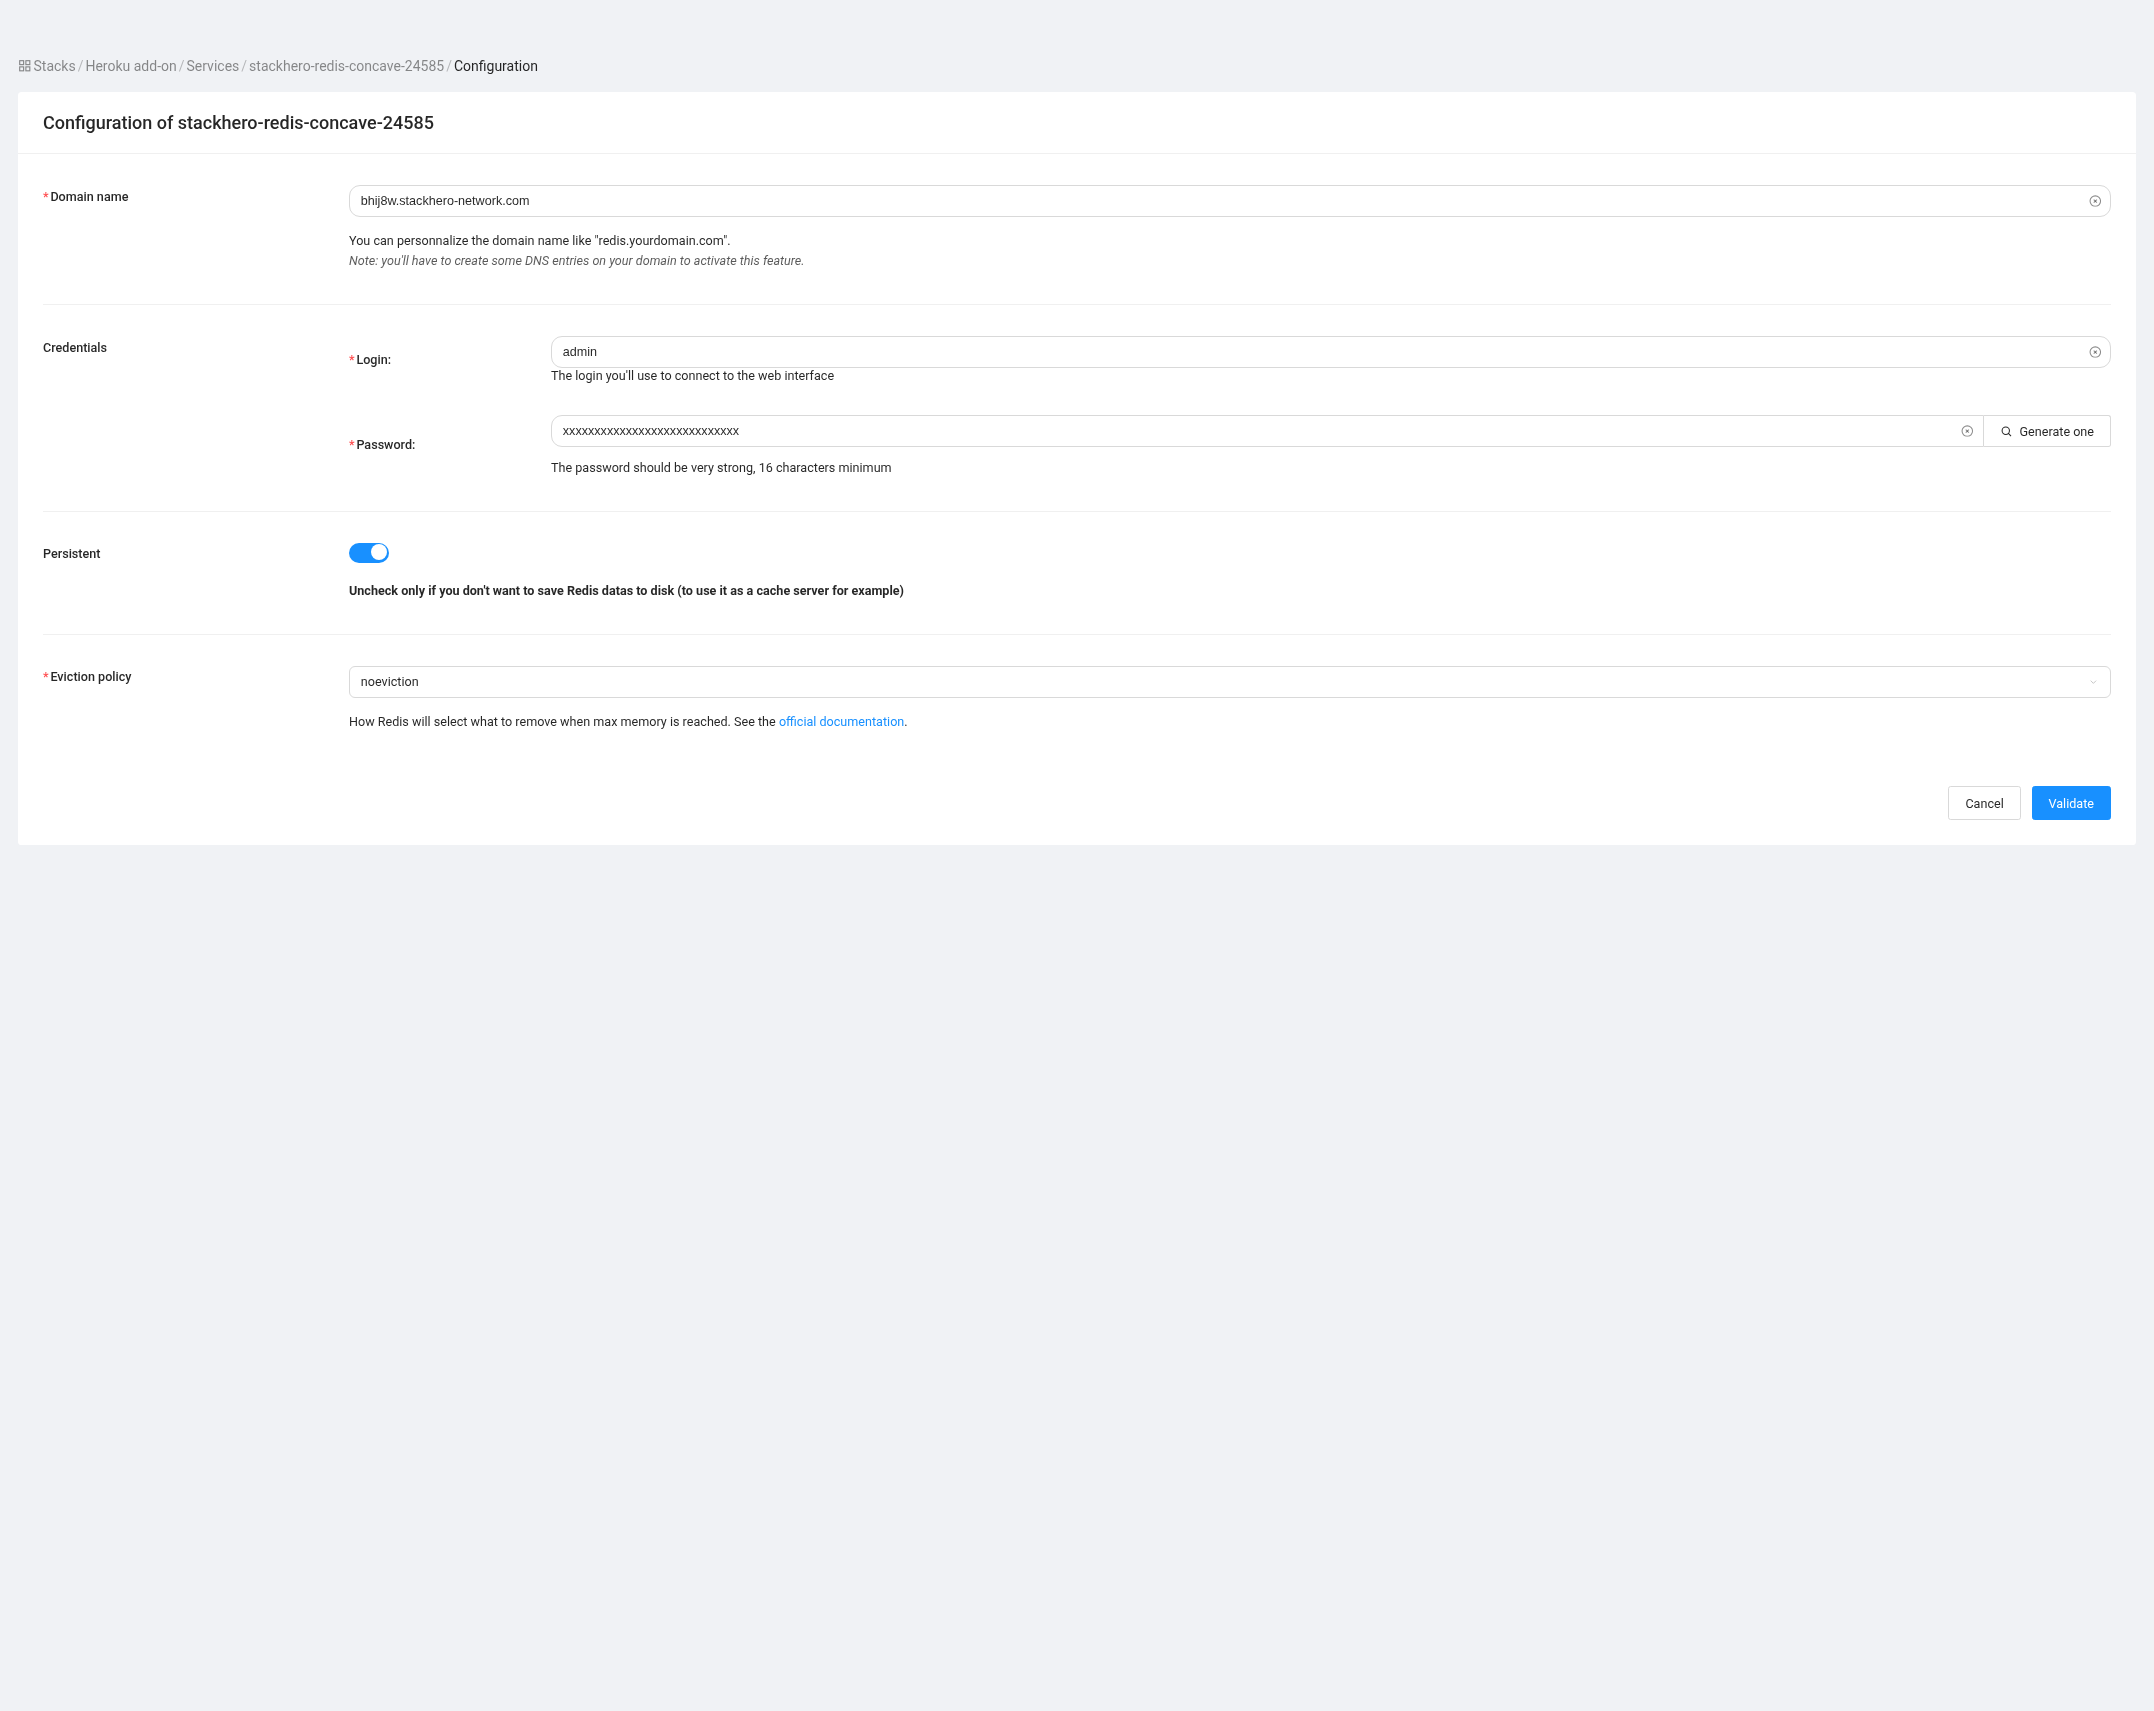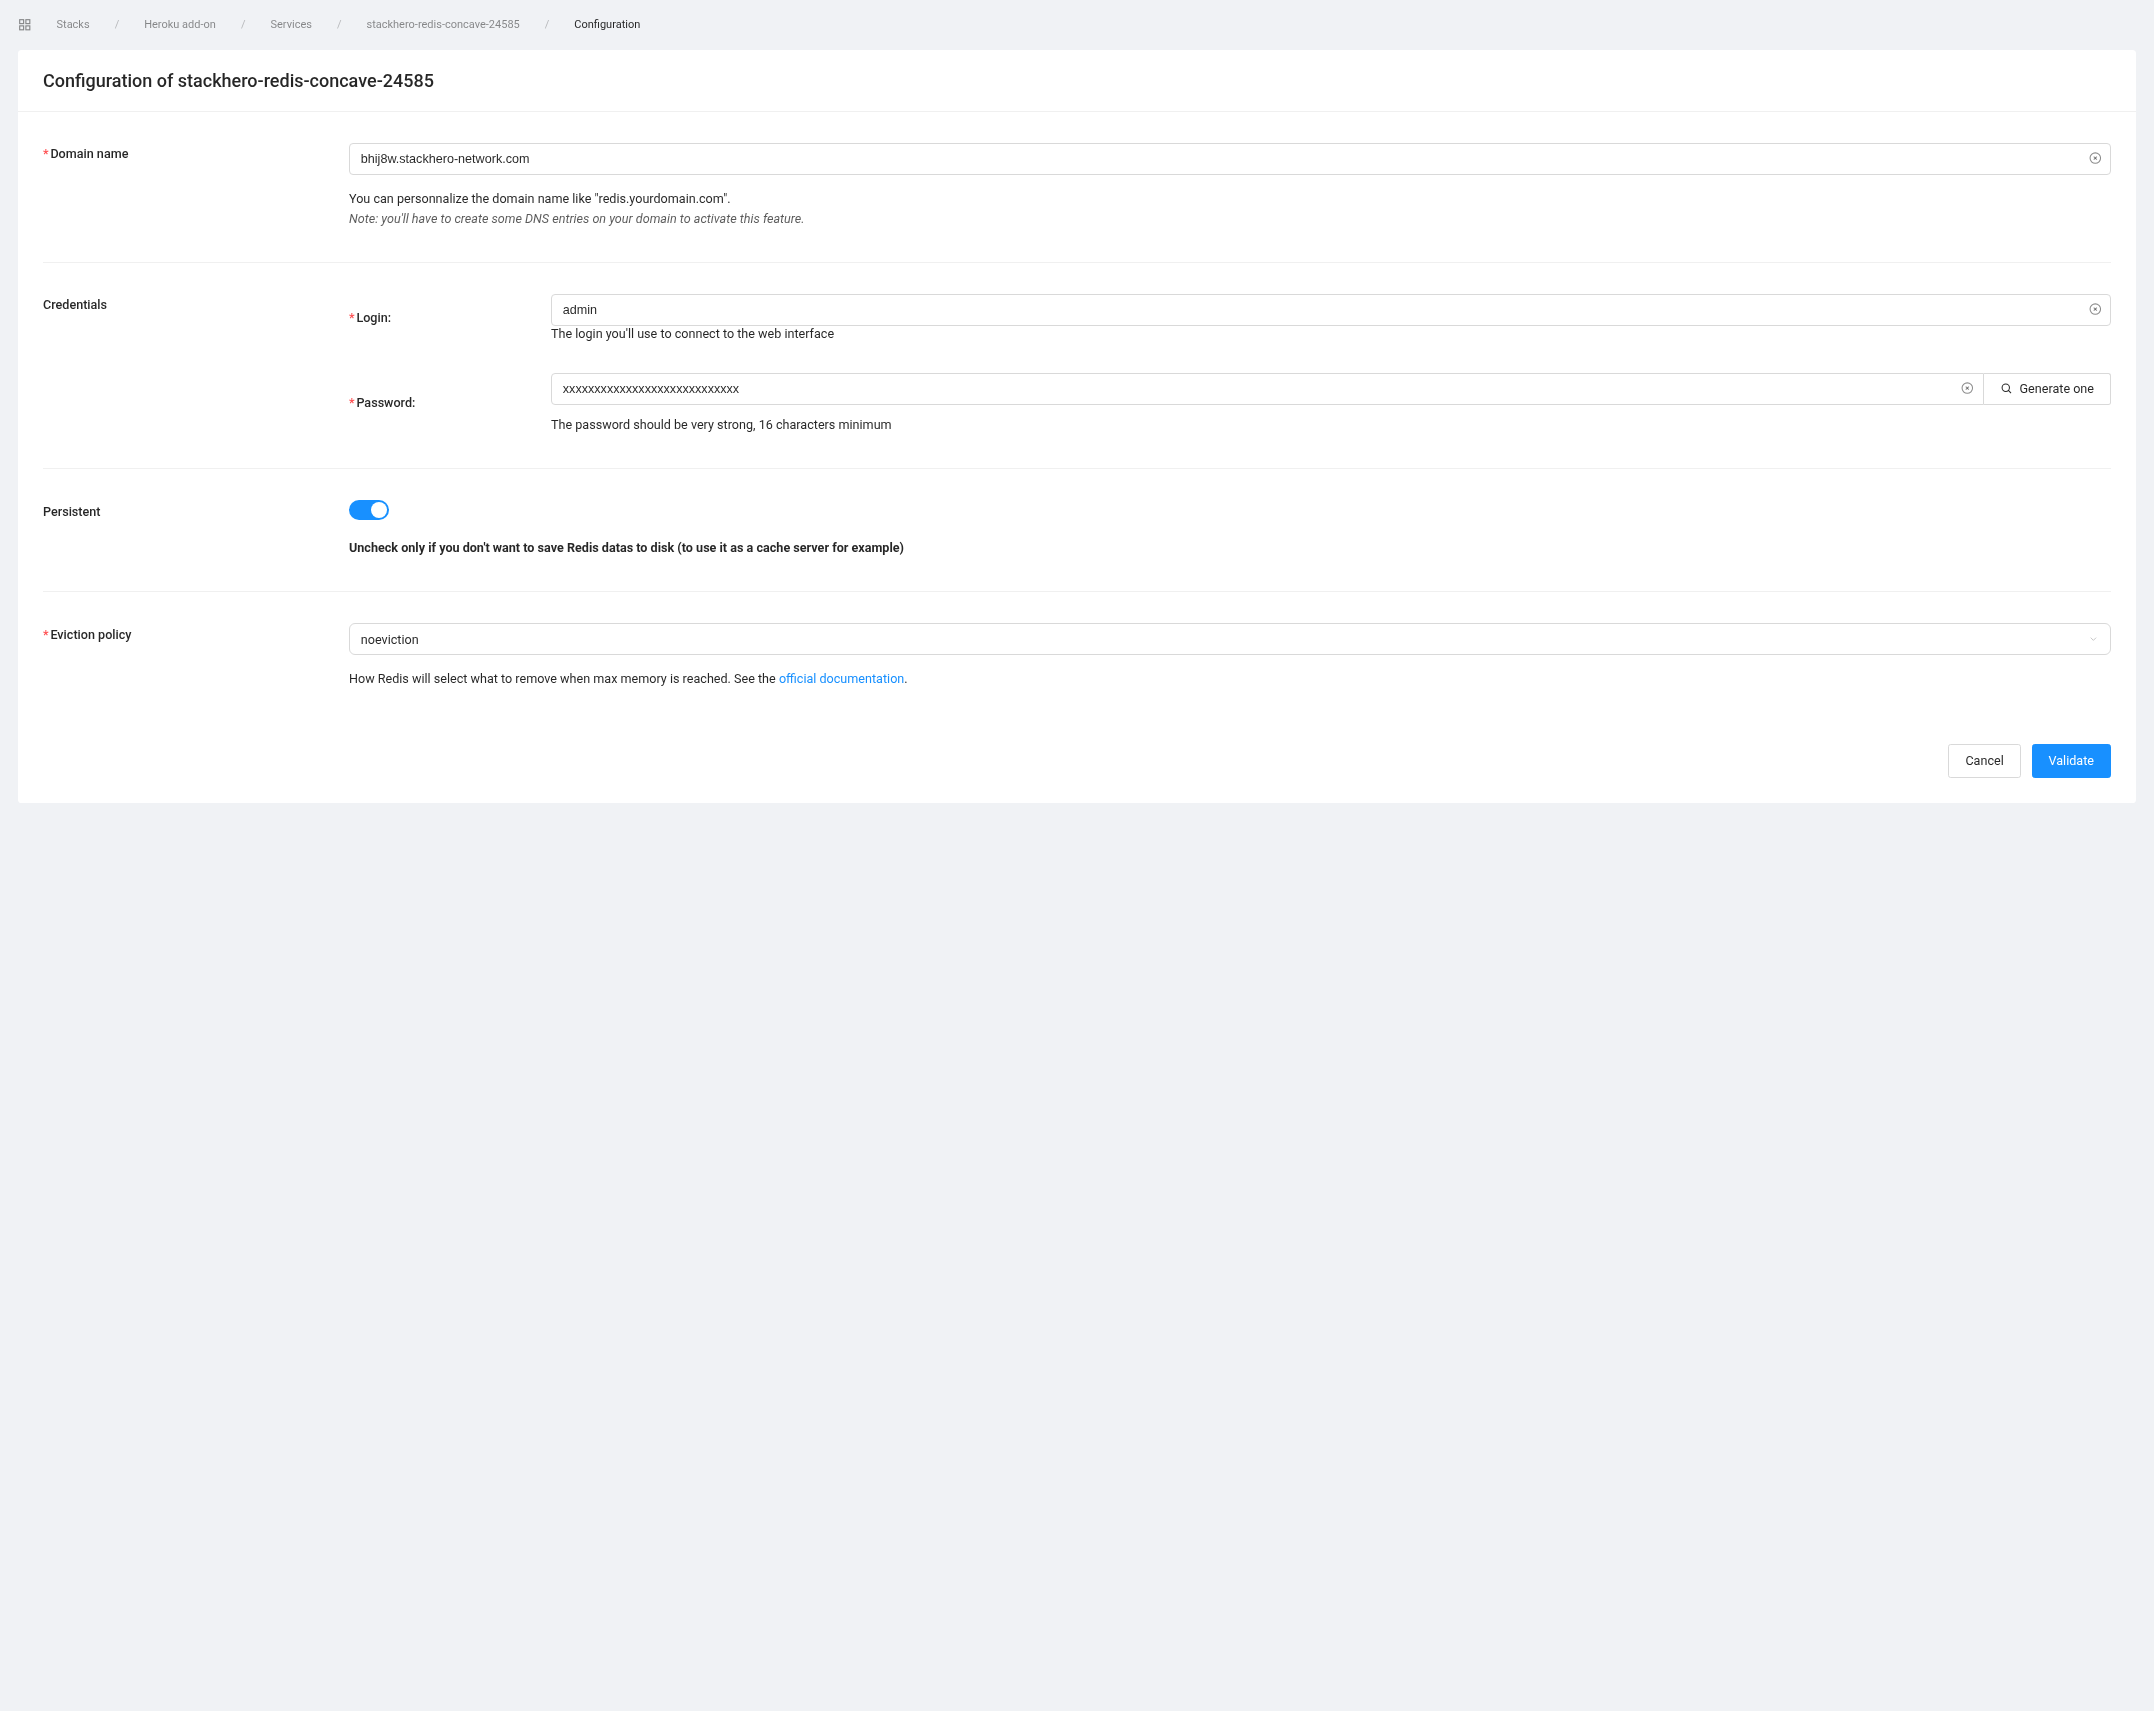--- a/index.html
+++ b/index.html
@@ -8,24 +8,25 @@
     background: #f0f2f5;
     color: #000000d9;
     font-size: 12.6px;
   }
   .page {
     padding: 18px;
   }
   .breadcrumb {
     display: flex;
     align-items: center;
-    gap: 25px;
+    gap: 2px;
     color: #00000073;
-    font-size: 11px;
+    font-size: 14px;
     margin-bottom: 18px;
+    margin-top: 40px;
   }
   .breadcrumb .sep { color: #00000040; }
   .breadcrumb .current { color: #000000d9; }
   .breadcrumb .crumb { cursor: pointer; }
   .breadcrumb-icon svg { display:block; }
   .card {
     background: #fff;
     border-radius: 3.6px;
   }
   .card-header {
@@ -73,21 +74,21 @@
     flex:1;
     min-width:0;
   }
   .input-wrap {
     position: relative;
     width: 100%;
   }
   .input {
     width: 100%;
     border: 0.9px solid #d9d9d9;
-    border-radius: 4px;
+    border-radius: 11px;
     height: 32px;
     padding: 3.6px 32px 3.6px 10.8px;
     font-size: 12.6px;
     color:#000000d9;
     background:#fff;
   }
   .clear-btn {
     position:absolute;
     right:9px;
     top:50%;

